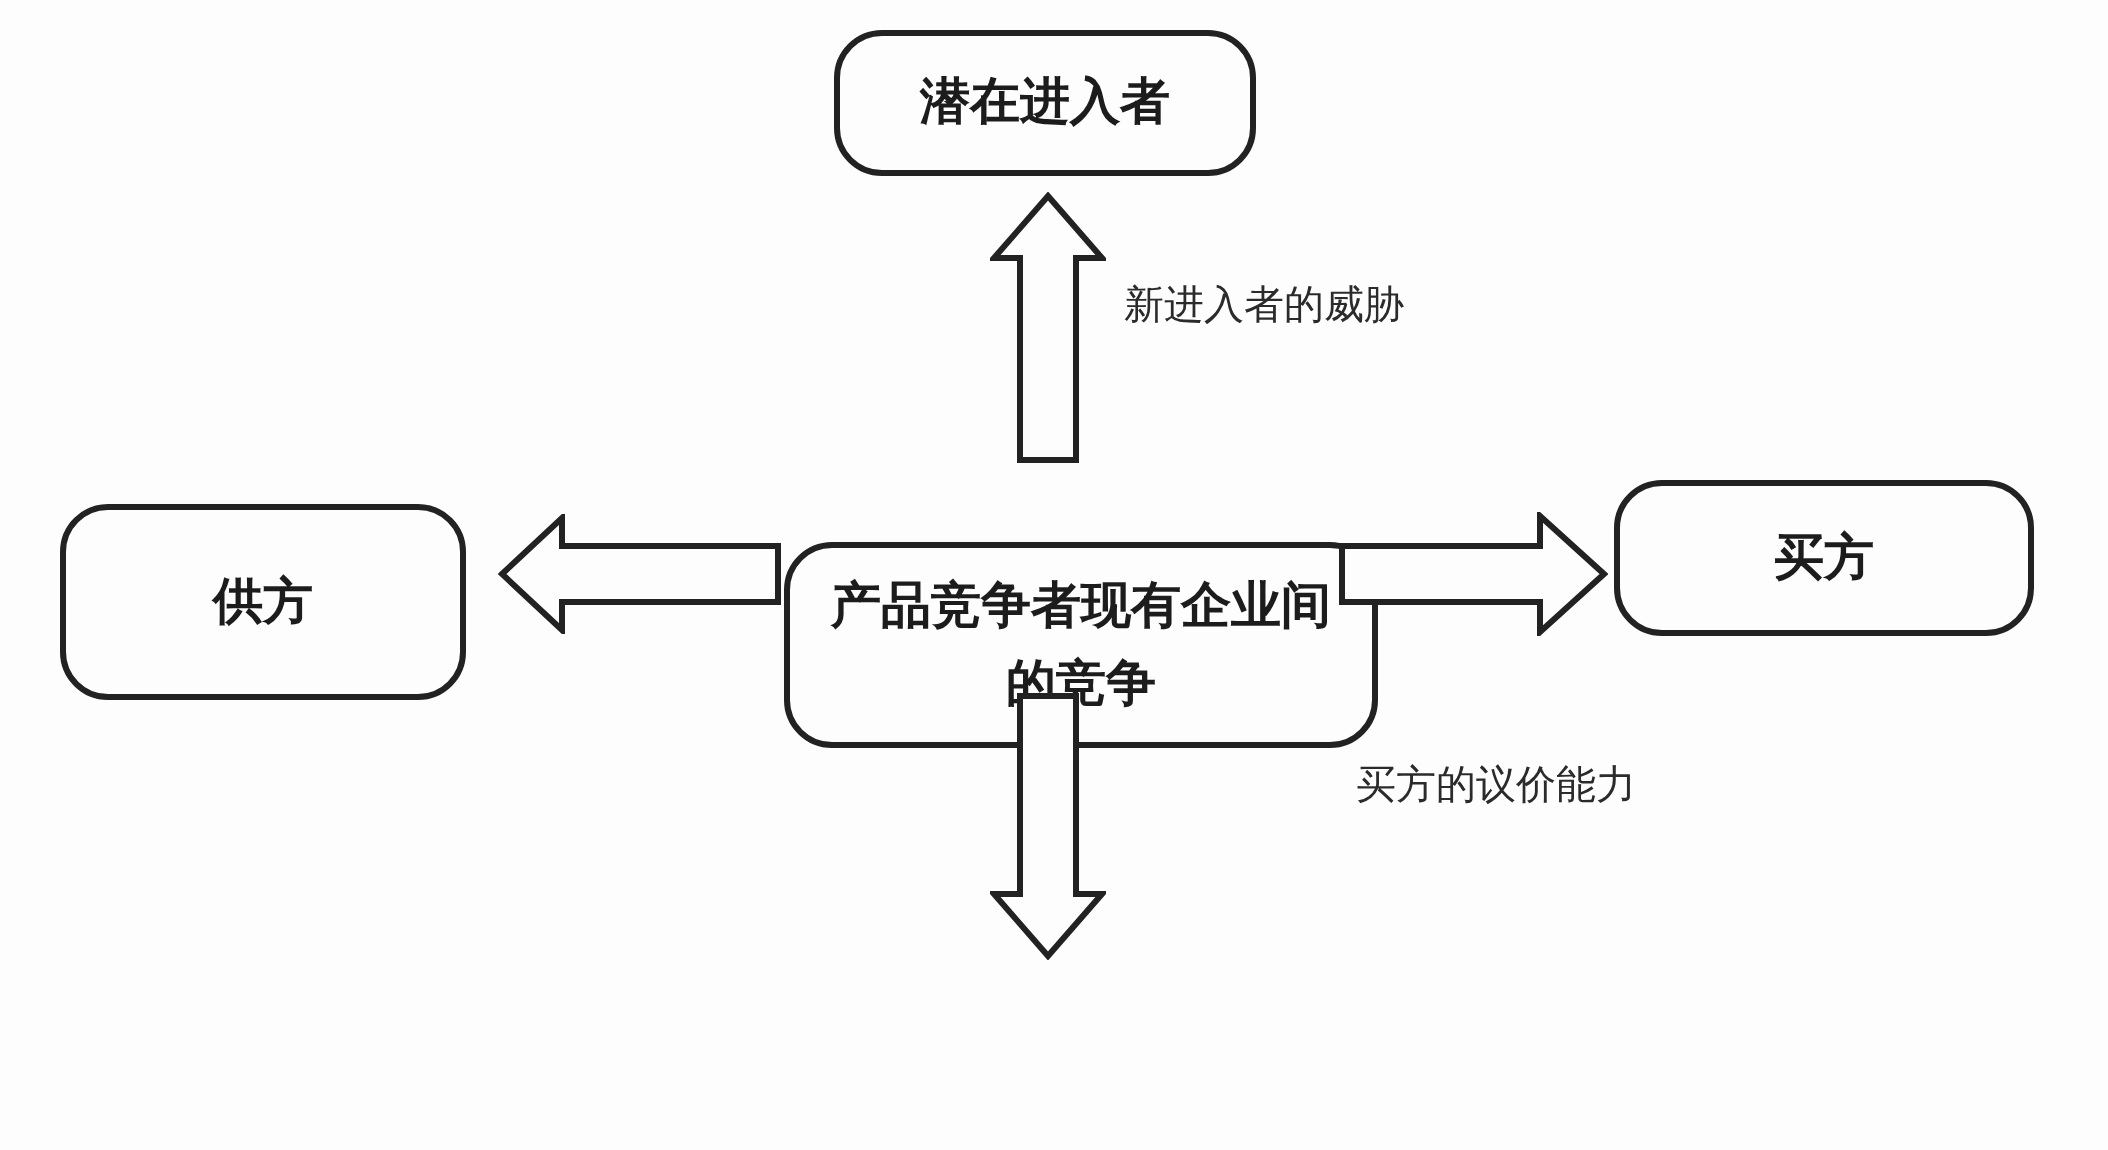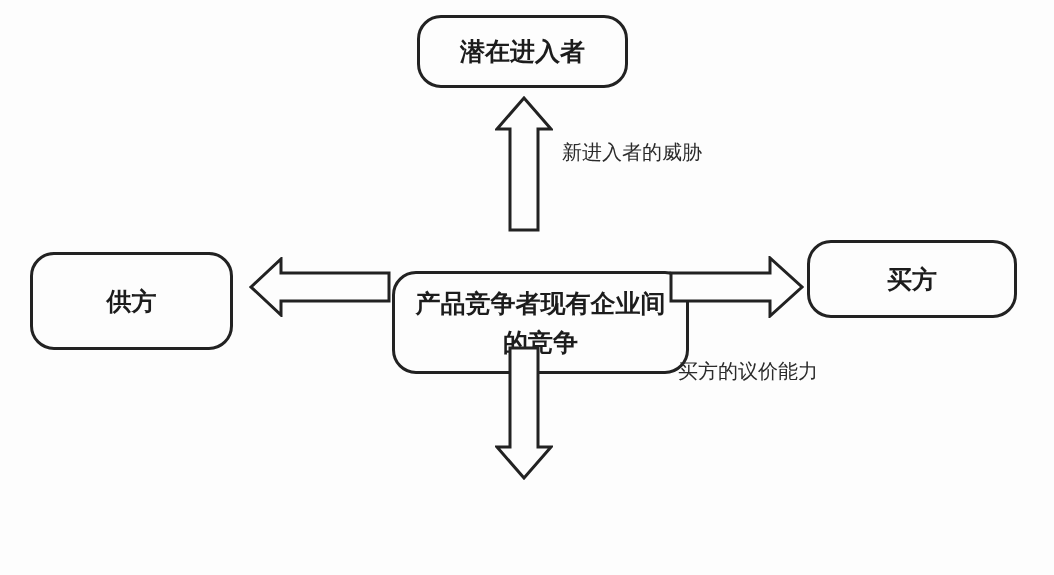--- a/index.html
+++ b/index.html
@@ -47,21 +47,21 @@
   .arrow-right{left:669px;top:256px;}
   .edge-label{
     position:absolute;
     font-family:Liberation Mono, monospace;
     font-size:20px;
     color:var(--label);
     white-space:nowrap;
   }
   .edge-label-top{left:562px;top:139px;}
   .edge-label-left{left:226px;top:170px;}
-  .edge-label-right{left:678px;top:358px;}
+  .edge-label-right{left:678px;top:379px;}
   .edge-label-bottom{left:310px;top:398px;}
 </style>
 </head>
 <body>
 
 <div class="canvas">
 
   <div class="node node-top">
     <span>潜在进入者</span>
   </div>

